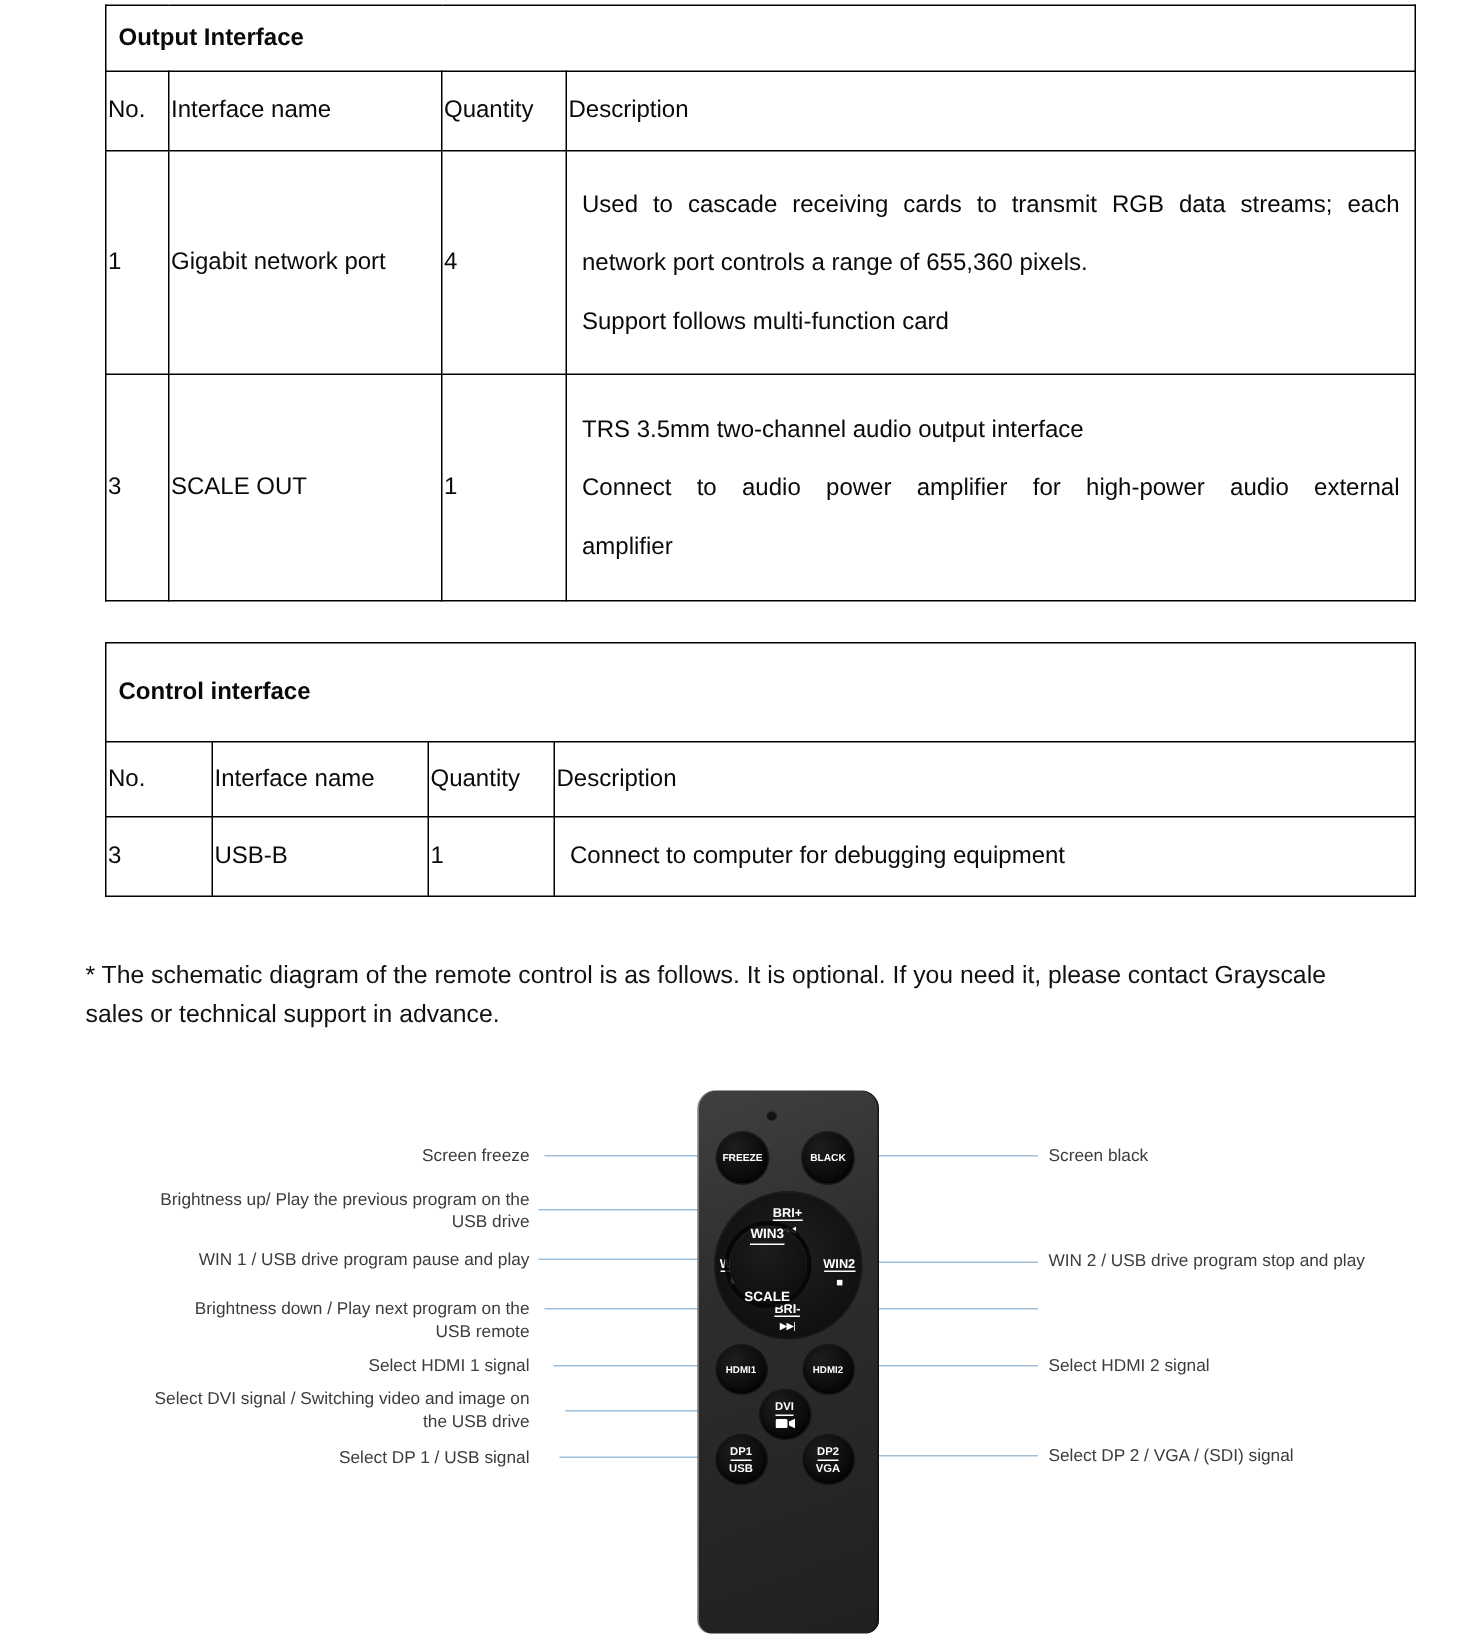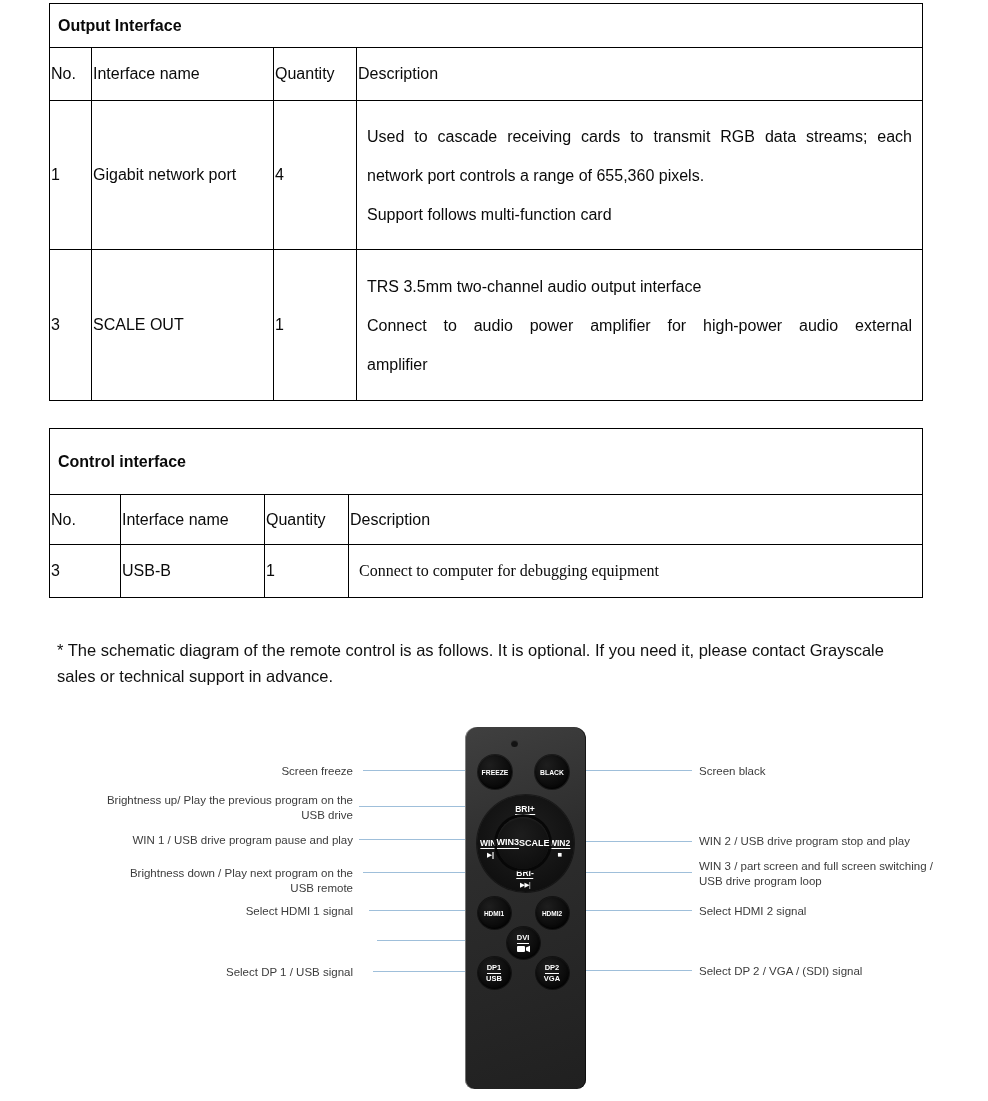--- a/index.html
+++ b/index.html
@@ -2,28 +2,28 @@
 <html style="--leader: #9fbfda;"><head>
 <meta charset="utf-8">
 <style>
   html,body{margin:0;padding:0;}
   body{
     width:988px;height:1101px;position:relative;background:#ffffff;
     font-family:"Liberation Sans","DejaVu Sans",sans-serif;color:#000;
     overflow:hidden;
   }
   
-  table.doc{border-collapse:collapse;table-layout:fixed;position:absolute;left:49px;width:873px;}
+  table.doc{border-collapse:collapse;table-layout:fixed;position:absolute;left:70px;width:873px;}
   table.doc td{border:1.5px solid #000;font-size:16px;color:#0a0a0a;overflow:hidden;}
   td.ttl{font-weight:bold;font-size:16.5px;padding-left:8px;}
   td.c{text-align:left;vertical-align:middle;}
   td.desc{padding:0 10px;vertical-align:middle;}
   td.desc .ln{line-height:39px;}
   td.desc .flush{text-align:justify;text-align-last:justify;}
-  td.desc1{padding:0 10px;vertical-align:middle;line-height:20px;font-family:Liberation Serif, serif;}
+  td.desc1{padding:0 10px;vertical-align:middle;line-height:20px;}
   
   .note{position:absolute;left:57px;top:637px;width:880px;font-size:16.5px;
         line-height:26px;color:#111;white-space:pre-line;}
   
   .diagram{position:absolute;left:0;top:715px;width:988px;height:386px;margin-left:28px;}
   .lbl{position:absolute;font-size:11.5px;line-height:14.8px;color:#3c3c3c;white-space:pre-line;}
   .lbl-l{right:663px;text-align:right;}
   .lbl-r{left:671px;text-align:left;}
   .line{position:absolute;height:1px;background:var(--leader,#9fbfda);}
   
@@ -38,24 +38,24 @@
     color:#fff;display:flex;flex-direction:column;align-items:center;justify-content:center;
     box-shadow:0 0 0 1px rgba(0,0,0,.55), inset 0 -1px 2px rgba(0,0,0,.8);}
   .btn .t1{font-weight:bold;}
   .u{border-bottom:1px solid #fff;padding-bottom:1px;display:inline-block;line-height:1.05;}
   .pad{position:absolute;left:11.5px;top:67.5px;width:97px;height:97px;border-radius:50%;
     background:radial-gradient(circle at 50% 42%, #202020 0%, #101010 72%, #0b0b0b 100%);
     box-shadow:0 0 0 1px rgba(0,0,0,.5);}
   .pad-item{position:absolute;transform:translateX(-50%);text-align:center;color:#fff;}
   .pad-lbl{font-size:8.5px;font-weight:bold;}
   .pad-ico{font-size:6.5px;letter-spacing:-0.5px;line-height:7px;margin-top:1px;color:#fff;}
-  .inner{position:absolute;left:20px;top:22.5px;width:52px;height:52px;border-radius:50%;
+  .inner{position:absolute;left:9px;top:22.5px;width:52px;height:52px;border-radius:50%;
     background:radial-gradient(circle at 45% 35%, #1d1d1d 0%, #0e0e0e 80%);
     box-shadow:0 0 0 3px rgba(5,5,5,.9), inset 0 1px 2px rgba(255,255,255,.06);
-    display:flex;flex-direction:row;align-items:center;justify-content:space-between;color:#fff;}
+    display:flex;flex-direction:column;align-items:center;justify-content:space-between;color:#fff;}
   .inner .t{font-size:9px;font-weight:bold;line-height:10.5px;}
   .sub{font-size:7.5px;font-weight:bold;line-height:9px;}
   .cam{margin-top:1px;}
 </style>
 </head>
 <body>
 
 <table class="doc" style="top:3px;">
   <colgroup>
       <col style="width:42px">
@@ -127,26 +127,26 @@
 
 <div class="diagram">
 
   <div class="lbl lbl-l" style="top:49px">Screen freeze</div>
   <div class="lbl lbl-l" style="top:78px">Brightness up/ Play the previous program on the
 USB drive</div>
   <div class="lbl lbl-l" style="top:118px">WIN 1 / USB drive program pause and play</div>
   <div class="lbl lbl-l" style="top:151px">Brightness down / Play next program on the
 USB remote</div>
   <div class="lbl lbl-l" style="top:189px">Select HDMI 1 signal</div>
+  <div class="lbl lbl-l" style="top:211px">Select DVI signal / Switching video and image on
+the USB drive</div>
   <div class="lbl lbl-l" style="top:250px">Select DP 1 / USB signal</div>
 
   <div class="lbl lbl-r" style="top:49px">Screen black</div>
   <div class="lbl lbl-r" style="top:119px">WIN 2 / USB drive program stop and play</div>
-  <div class="lbl lbl-r" style="top:144px">WIN 3 / part screen and full screen switching /
-USB drive program loop</div>
   <div class="lbl lbl-r" style="top:189px">Select HDMI 2 signal</div>
   <div class="lbl lbl-r" style="top:249px">Select DP 2 / VGA / (SDI) signal</div>
 
   <div class="line" style="top:55px;left:335px;width:117px"></div>
   <div class="line" style="top:91px;left:331px;width:155px"></div>
   <div class="line" style="top:124px;left:331px;width:121px"></div>
   <div class="line" style="top:157px;left:335px;width:143px"></div>
   <div class="line" style="top:195px;left:341px;width:123px"></div>
   <div class="line" style="top:225px;left:349px;width:133px"></div>
   <div class="line" style="top:256px;left:345px;width:107px"></div>

